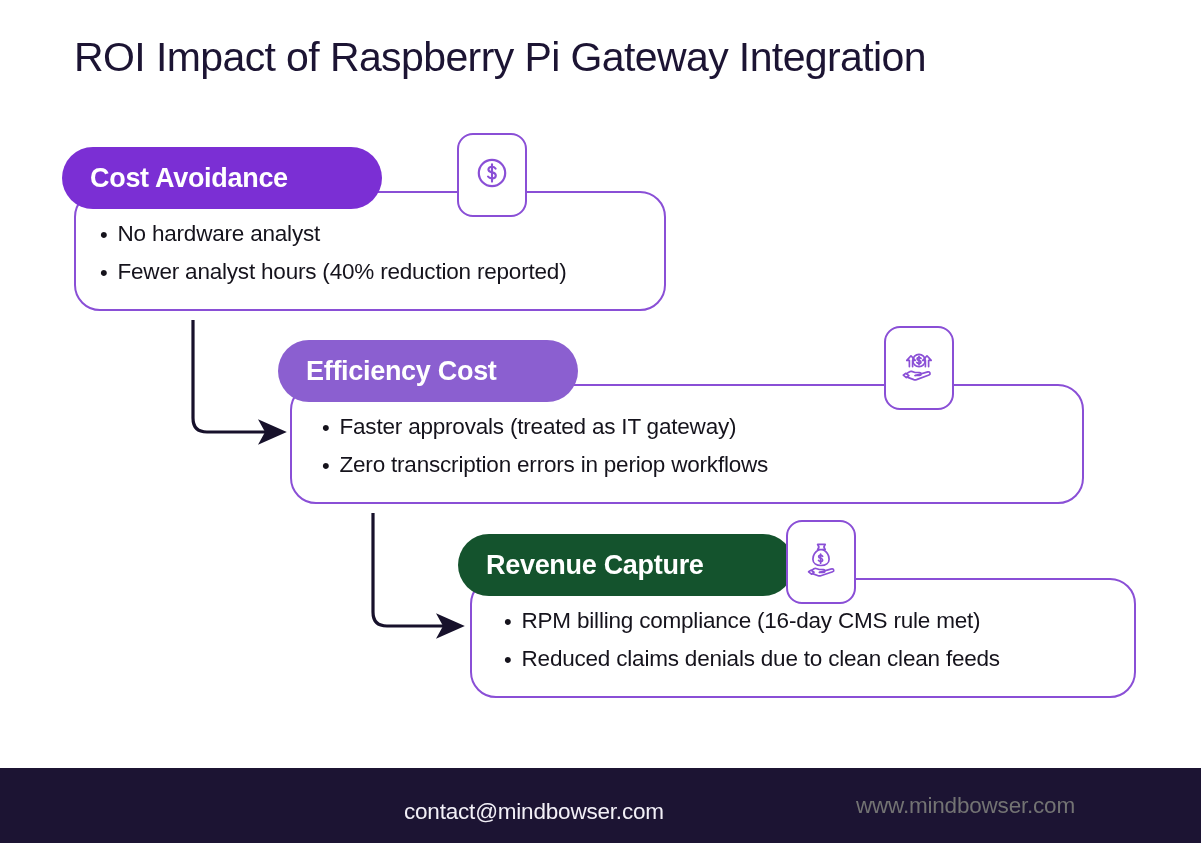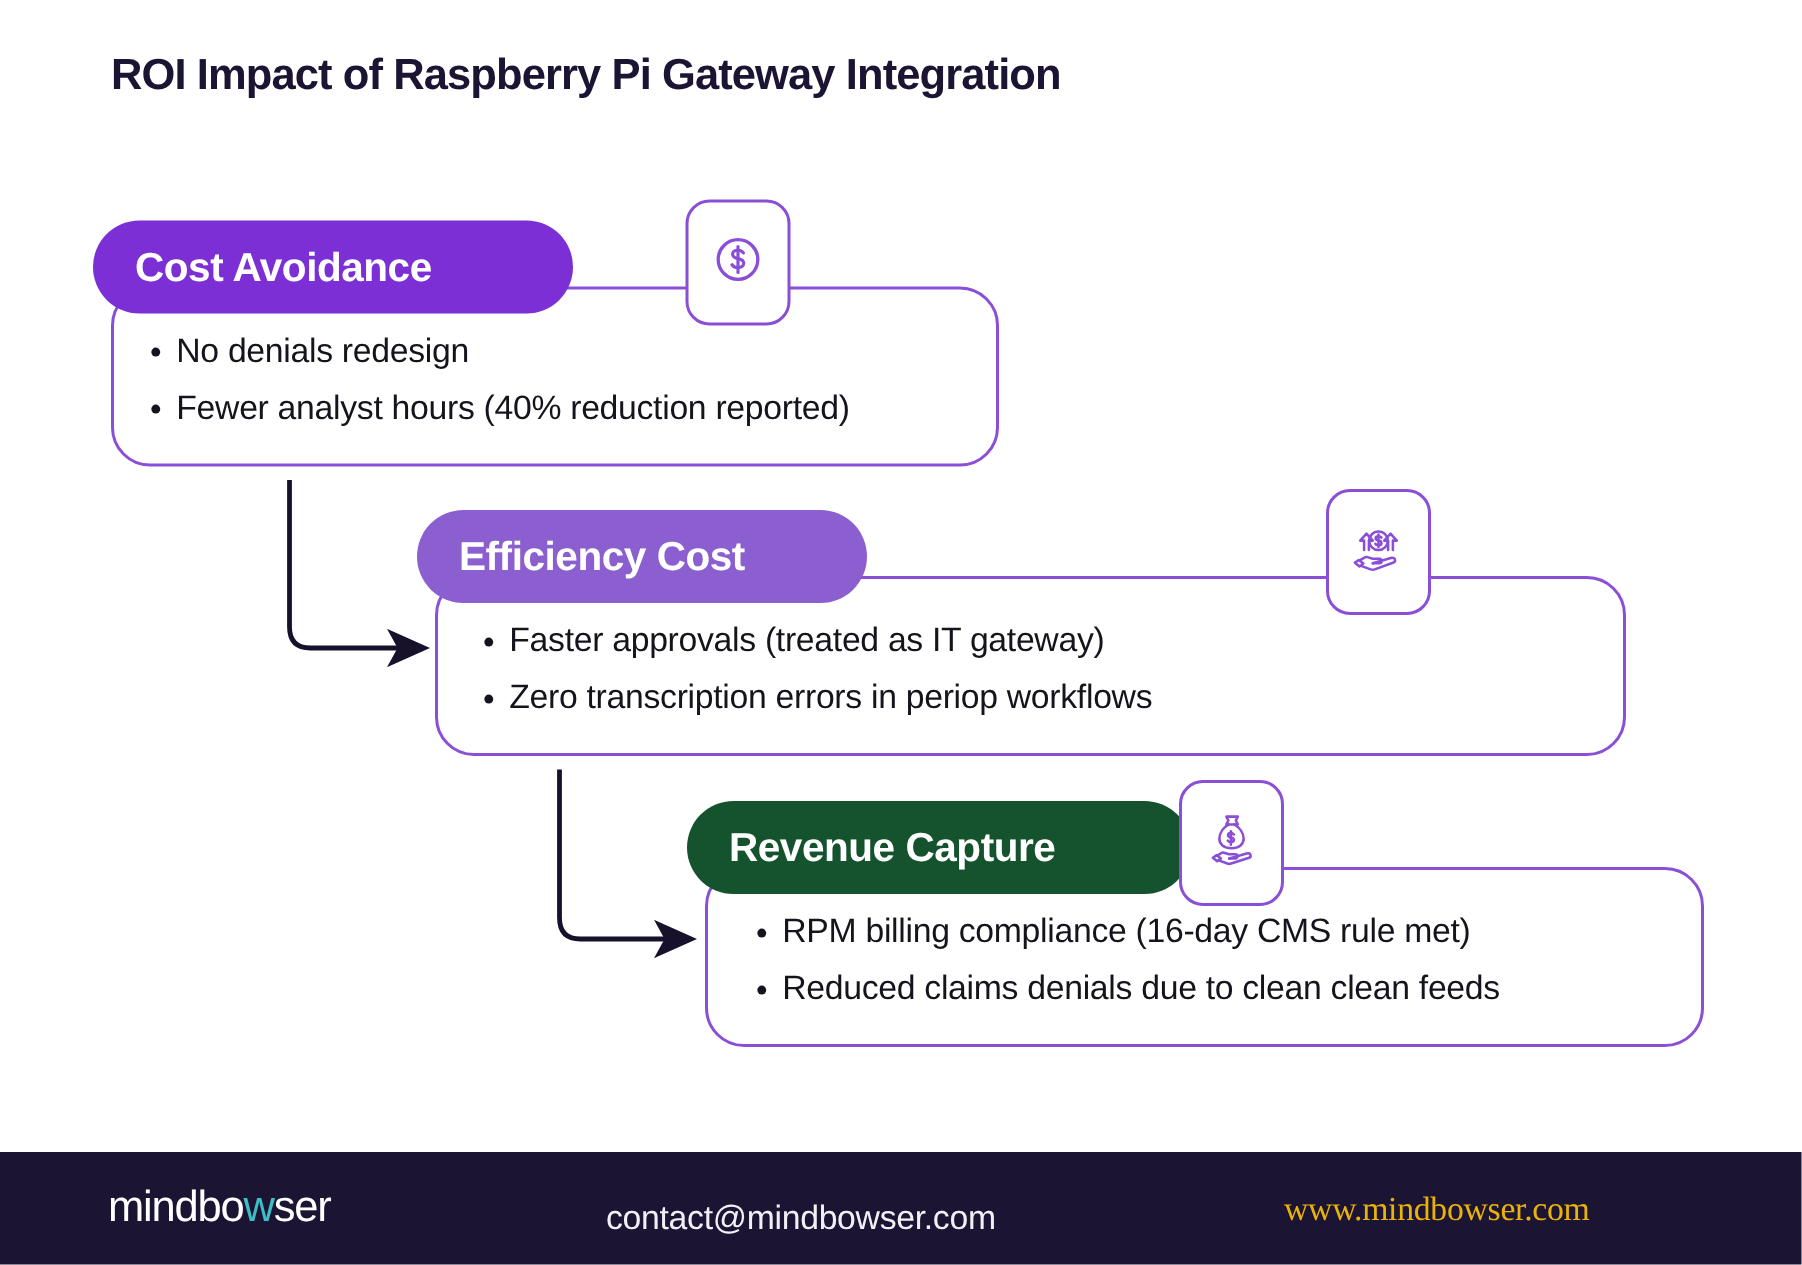--- a/index.html
+++ b/index.html
@@ -21,22 +21,22 @@
     width: 1201px;
     height: 843px;
   }
 
   
   .title {
     position: absolute;
     left: 74px;
     top: 34px;
     width: 1080px;
-    font-size: 29px;
-    font-weight: 700;
+    font-size: 41px;
+    font-weight: 400;
     letter-spacing: -0.6px;
     color: #1C1433;
     line-height: 1.15;
     white-space: nowrap;
   }
 
   
   #connectors {
     position: absolute;
     left: 0; top: 0;
@@ -159,23 +159,22 @@
     left: 404px;
     font-size: 22.5px;
     color: #f2f0f7;
     letter-spacing: -0.2px;
     margin-top: 12px;
   }
   .footer-site {
     position: absolute;
     left: 856px;
     font-size: 22.5px;
-    color: #eab308;
+    color: #737373;
     letter-spacing: -0.2px;
-    font-family: Liberation Serif, serif;
   }
 </style>
 </head>
 <body>
 
 <div id="stage">
 
   <div class="title">ROI Impact of Raspberry Pi Gateway Integration</div>
 
   <svg id="connectors" viewBox="0 0 1201 843" width="1201" height="843">
@@ -201,21 +200,21 @@
           <circle cx="20" cy="20" r="13.2" stroke="#8A4FD6" stroke-width="2.2" fill="none"></circle>
           <path d="M23.6 15.6c-0.9-1.2-2.2-1.8-3.7-1.8-2.1 0-3.5 1.1-3.5 2.7 0 1.7 1.3 2.4 3.6 2.9 2.4 0.5 3.8 1.3 3.8 3.1 0 1.8-1.6 2.9-3.8 2.9-1.7 0-3.1-0.6-4-1.9" stroke="#8A4FD6" stroke-width="2.1" stroke-linecap="round" fill="none"></path>
           <path d="M20 11.4v17.2" stroke="#8A4FD6" stroke-width="2.1" stroke-linecap="round"></path>
         </svg>
       </span>
     </div>
 
     <div class="bullets">
       <div class="bullet">
         <span class="bullet-dot">•</span>
-        <span>No denials redesign</span>
+        <span>No hardware analyst</span>
       </div>
       <div class="bullet">
         <span class="bullet-dot">•</span>
         <span>Fewer analyst hours (40% reduction reported)</span>
       </div>
     </div>
   </div>
 
   <div class="card" id="card-2">
     <div class="card-body"></div>
@@ -278,18 +277,17 @@
         <span>RPM billing compliance (16-day CMS rule met)</span>
       </div>
       <div class="bullet">
         <span class="bullet-dot">•</span>
         <span>Reduced claims denials due to clean clean feeds</span>
       </div>
     </div>
   </div>
 
   <div class="footer">
-    <div class="footer-logo"><span>mindbo</span><span class="tealw">w</span><span>ser</span></div>
     <div class="footer-email">contact@mindbowser.com</div>
     <div class="footer-site">www.mindbowser.com</div>
   </div>
 
 </div>
 
 </body></html>

